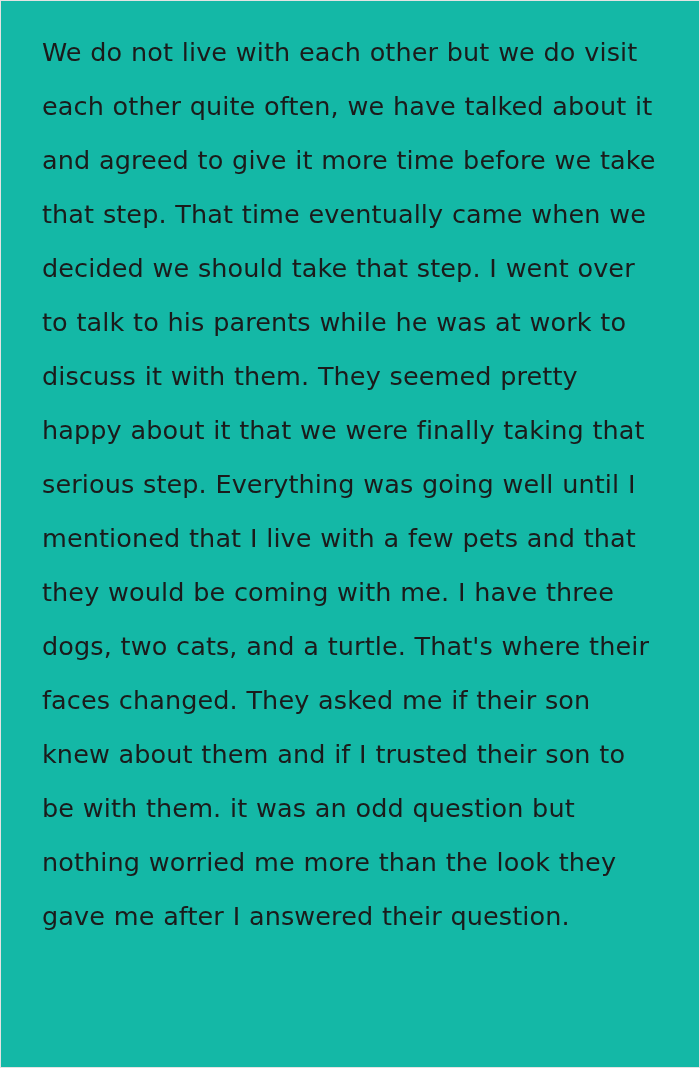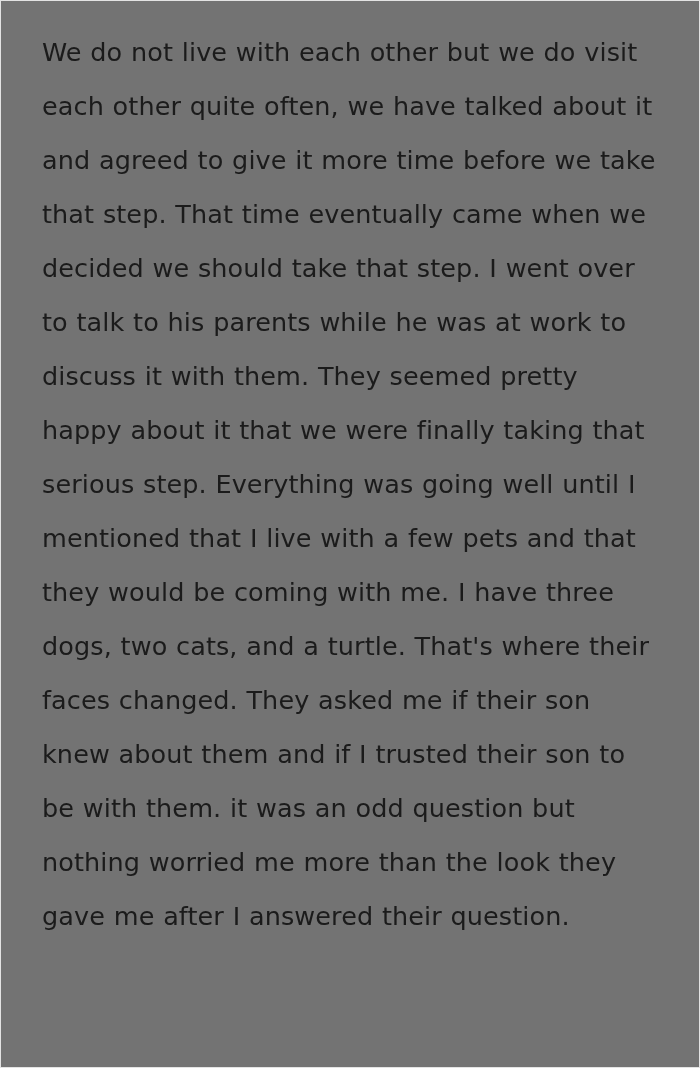--- a/index.html
+++ b/index.html
@@ -9,21 +9,21 @@
   body {
     width: 700px;
     height: 1068px;
     background: #ffffff;
     font-family: "DejaVu Sans", sans-serif;
   }
   .page {
     box-sizing: border-box;
     width: 700px;
     height: 1068px;
-    background: #737373;
+    background: #14b8a6;
     border: 1px solid #e3e3e3;
     padding: 24px 34px 20px 41px;
     display: block;
   }
   .story-text {
     font-family: "DejaVu Sans", sans-serif;
     font-size: 25.5px;
     line-height: 54px;
     color: #1b1b1b;
     letter-spacing: 0.1px;

